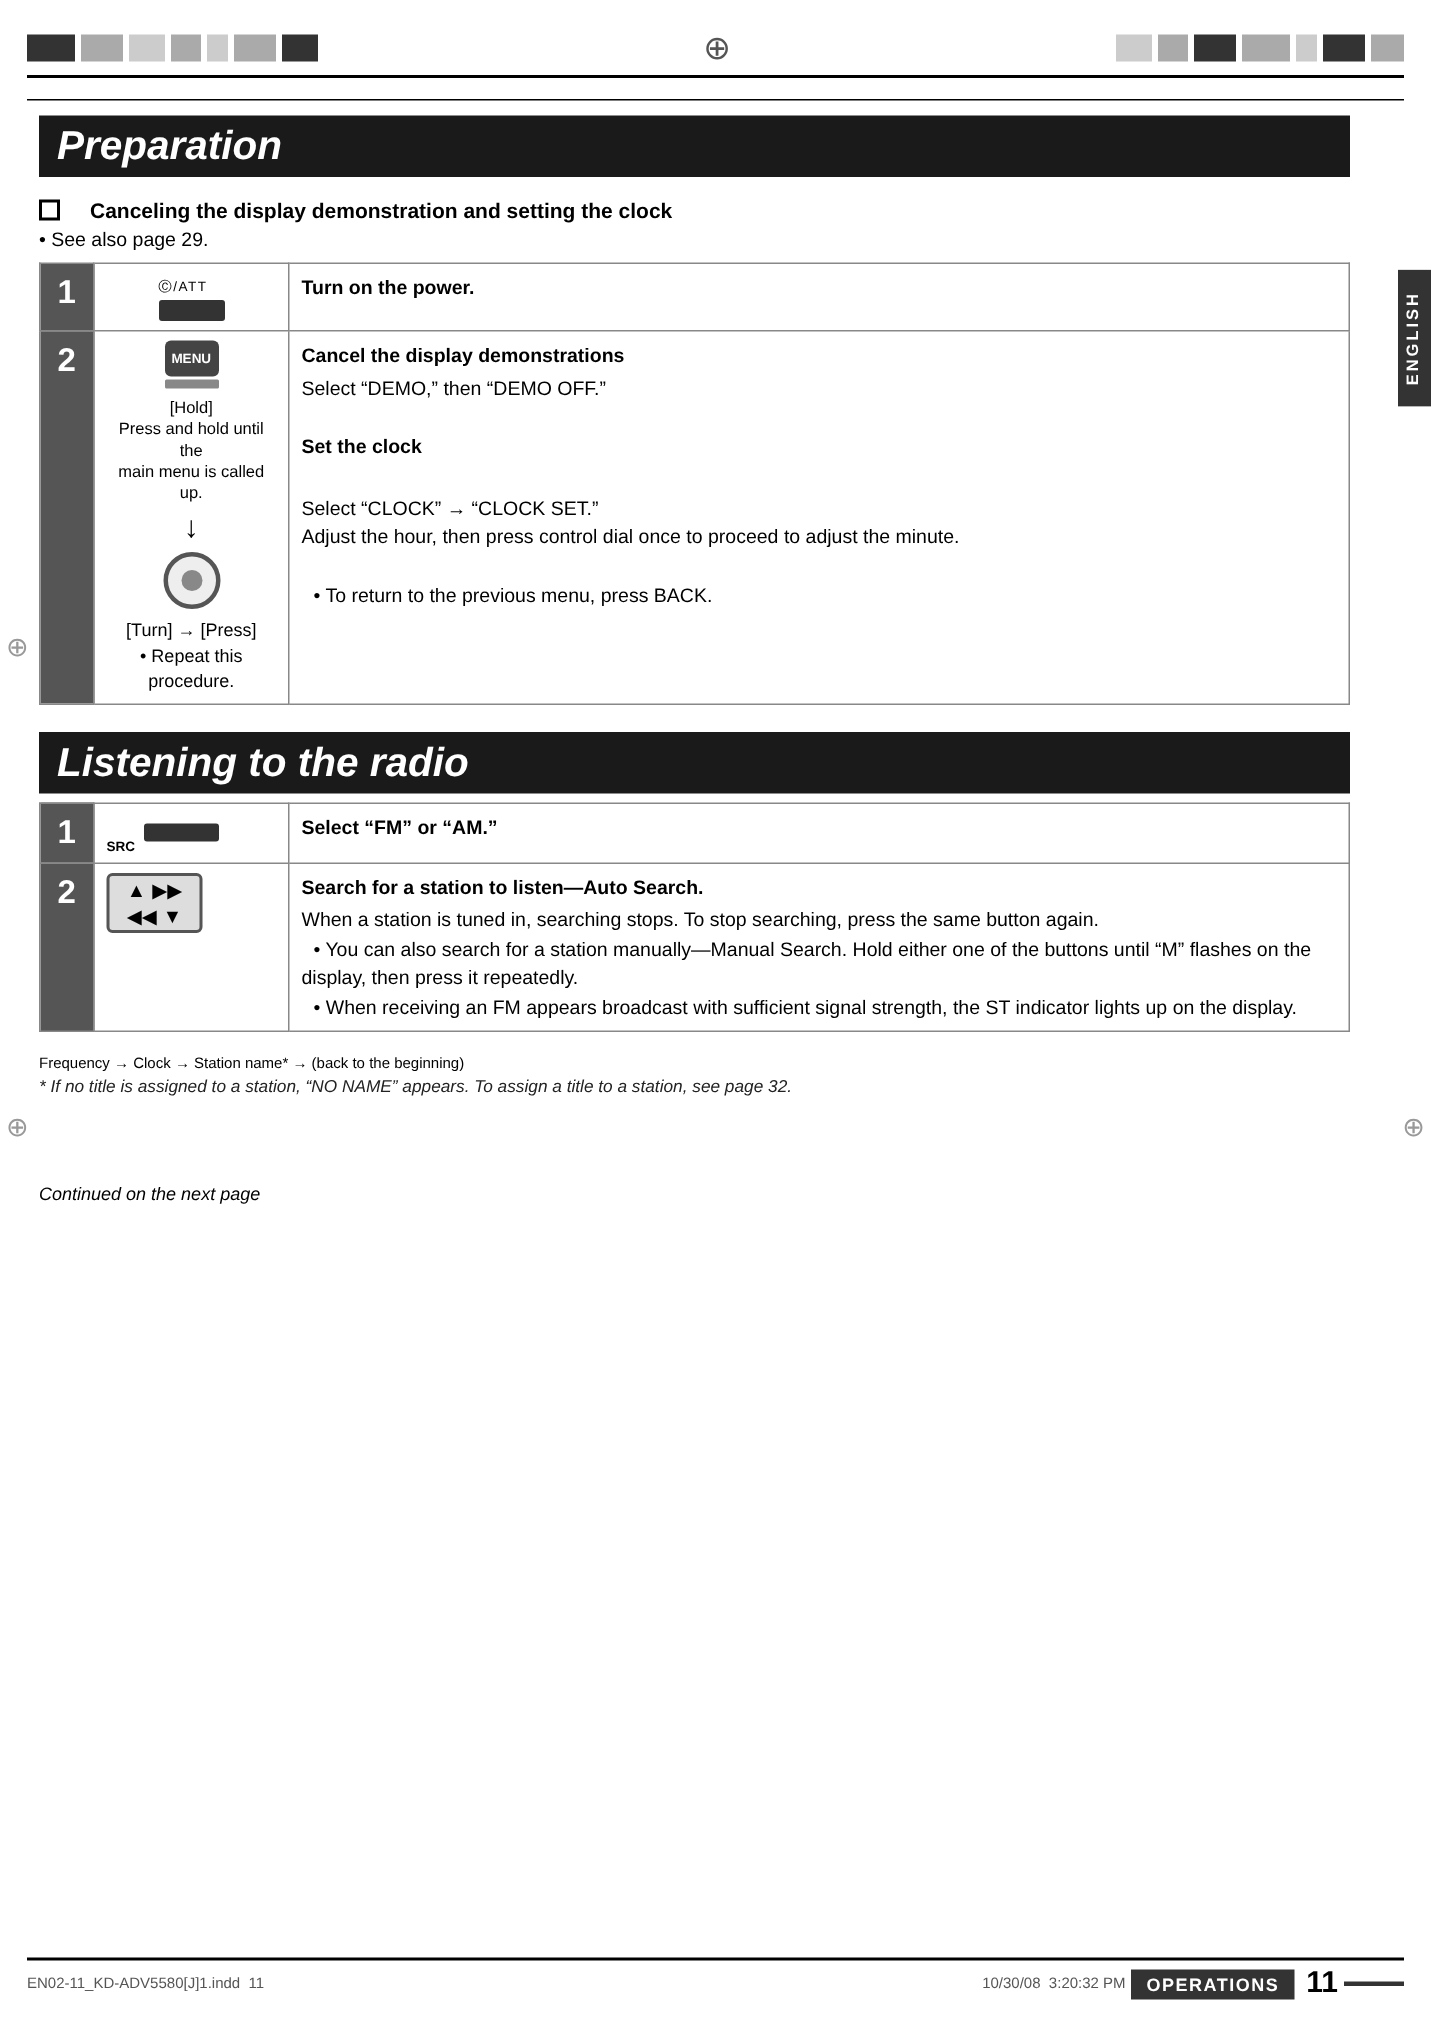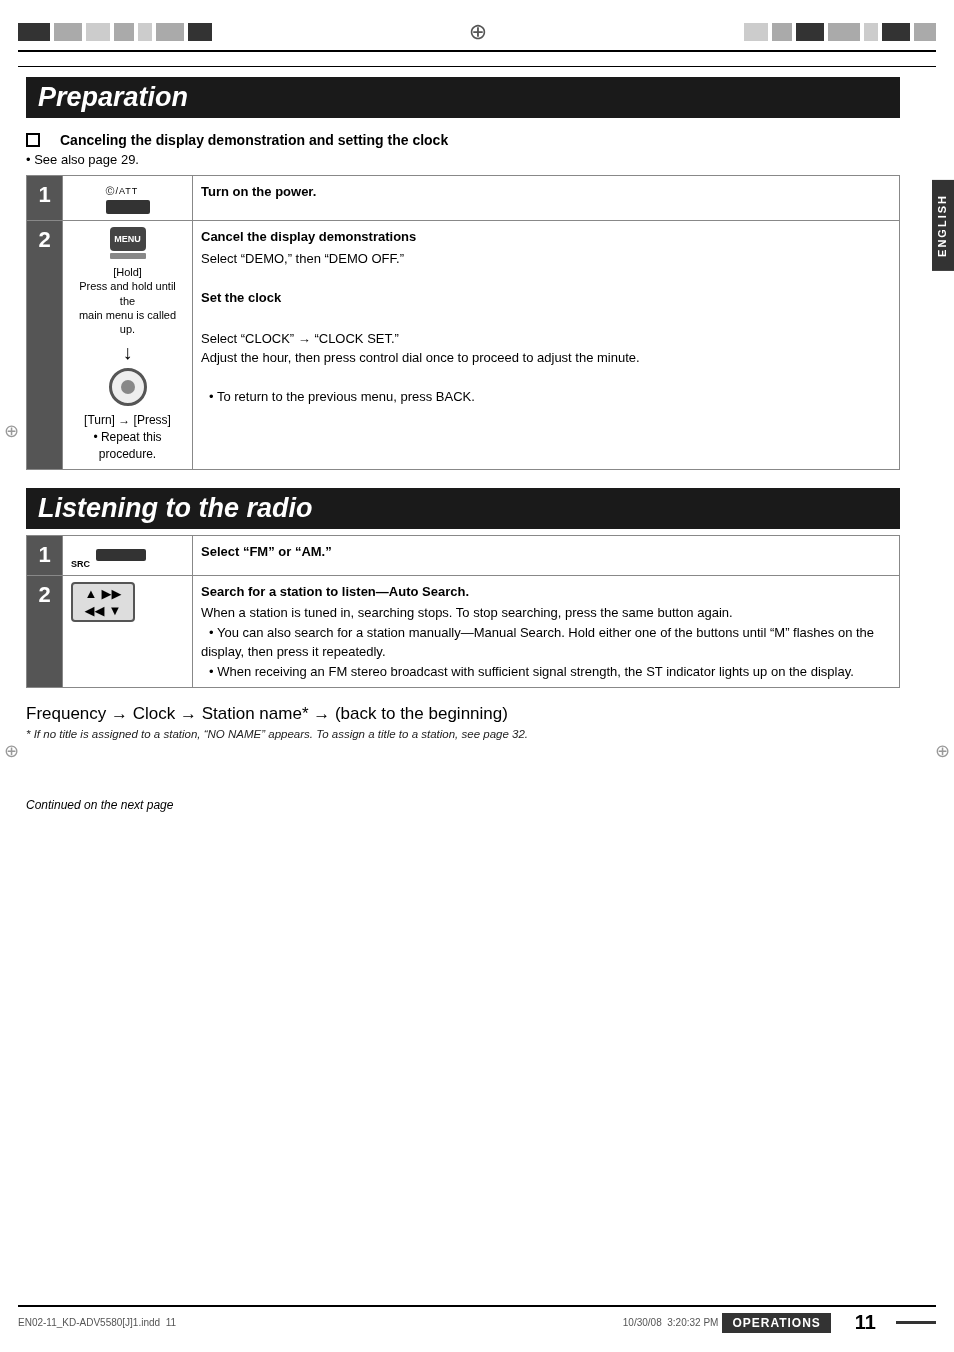--- a/index.html
+++ b/index.html
@@ -278,21 +278,21 @@
       justify-content: space-between;
       align-items: center;
     }
     .bottom-left {
       font-size: 10px;
       color: #555;
     }
     .bottom-right-area {
       display: flex;
       align-items: center;
-      gap: 16px;
+      gap: 0;
     }
     .ops-badge {
       background: #333;
       color: #fff;
       font-size: 12px;
       font-weight: bold;
       padding: 3px 10px;
       letter-spacing: 1px;
     }
     .page-num {
@@ -329,21 +329,21 @@
     .turn-text { font-size: 12px; color: #000; line-height: 1.4; }
 
     .subheading-underline {
       text-decoration: underline;
       font-weight: bold;
       font-size: 13px;
       margin: 10px 0 6px 0;
     }
 
     .freq-line {
-      font-size: 17px;
+      font-size: 10px;
       margin: 4px 0;
     }
   </style>
 </head>
 <body>
 
 <div class="page-outer">
 
   <div class="top-bar">
     <div class="top-bar-left">
@@ -486,21 +486,21 @@
               <span style="font-size:13px;">▼</span>
             </div>
           </div>
         </td>
         <td class="step-content-cell">
           <b>Search for a station to listen—Auto Search.</b>
           <span> When a station is tuned in, searching stops. To stop searching, press the same button again.</span>
           <br>
           <span class="bullet">• You can also search for a station manually—Manual Search. Hold either one of the buttons until “M” flashes on the display, then press it repeatedly.</span>
           <br>
-          <span class="bullet">• When receiving an FM stereo broadcast with sufficient signal strength, the ST indicator lights up on the display.</span>
+          <span class="bullet">• When receiving an FM appears broadcast with sufficient signal strength, the ST indicator lights up on the display.</span>
         </td>
       </tr>
     </tbody>
       </table>
 
     <div style="height:12px;"></div>
 
 
 
     <div class="freq-line">Frequency → Clock → Station name* → (back to the beginning)</div>

